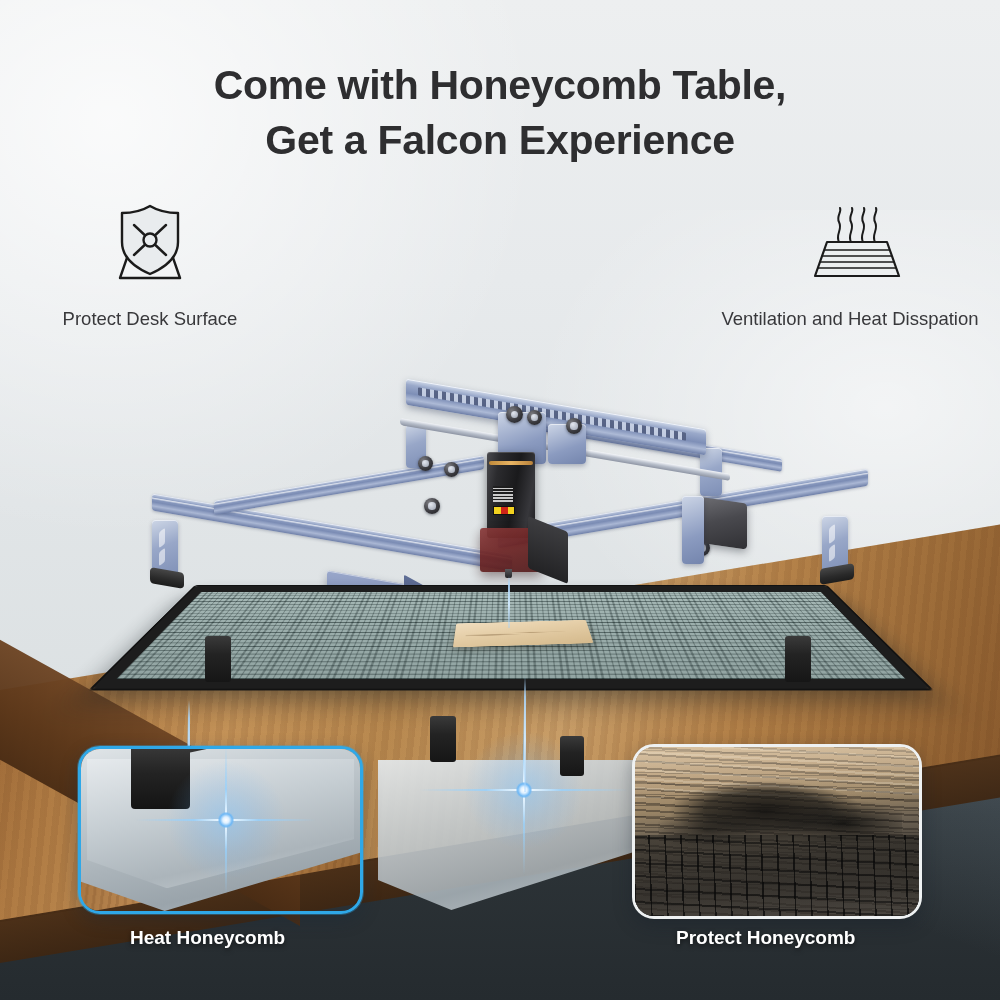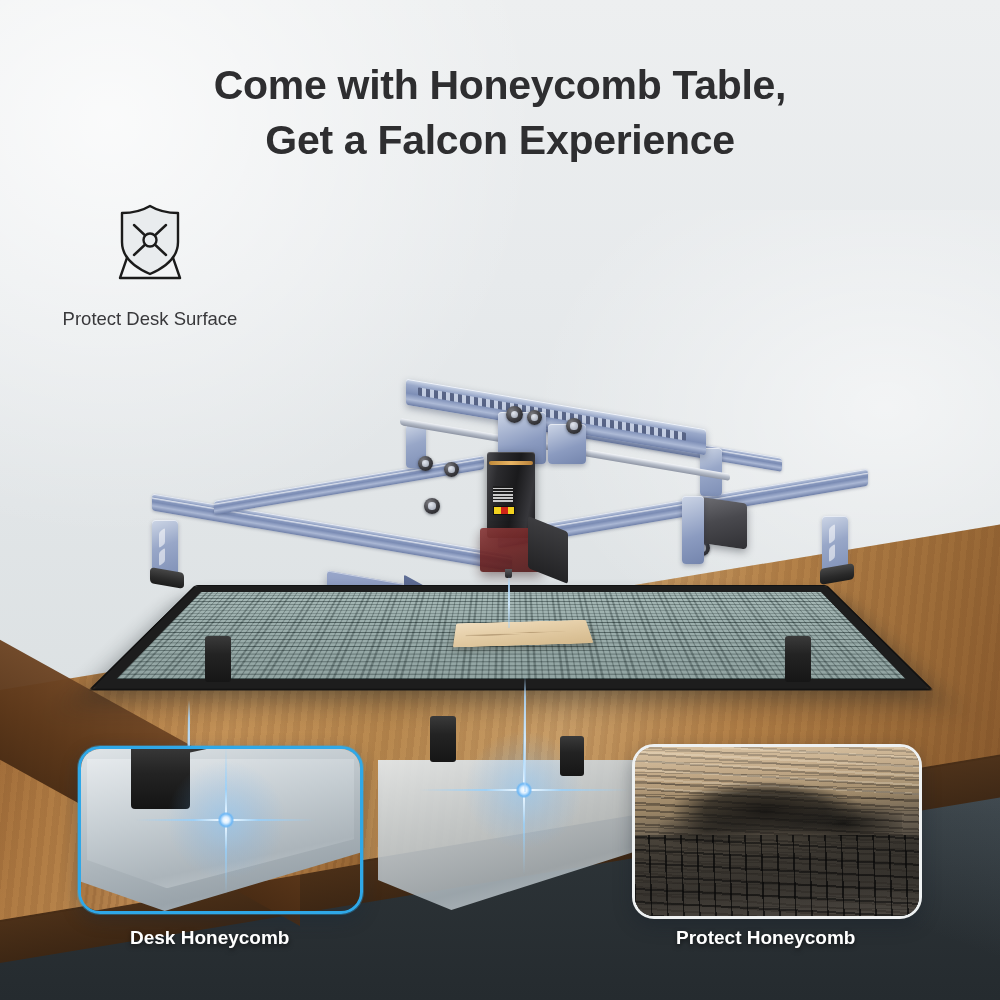--- a/index.html
+++ b/index.html
@@ -409,20 +409,39 @@
           <path d="M52 8 C62 14 72 15 80 15 L80 44 C80 60 66 70 52 76 C38 70 24 60 24 44 L24 15 C32 15 42 14 52 8 Z" fill="#e9ecee" stroke-linejoin="round"></path>
 
           <line x1="36" y1="27" x2="68" y2="57" stroke-linecap="round"></line>
           <line x1="68" y1="27" x2="36" y2="57" stroke-linecap="round"></line>
           <circle cx="52" cy="42" r="6.5" fill="#e9ecee"></circle>
         </svg>
       </div>
       <div class="flabel">Protect Desk Surface</div>
     </div>
 
+    <div class="feature">
+      <div class="ficon">
+        <svg width="126" height="92" viewBox="0 0 126 92" fill="none" stroke="#1b1b1b" stroke-width="2.2">
+
+          <path d="M28 78 L40 44 L100 44 L112 78 Z" stroke-linejoin="round" fill="#eceff0"></path>
+
+          <line x1="37" y1="52" x2="103" y2="52" stroke-width="1.5"></line>
+          <line x1="35" y1="58" x2="105" y2="58" stroke-width="1.5"></line>
+          <line x1="33" y1="64" x2="107" y2="64" stroke-width="1.5"></line>
+          <line x1="31" y1="70" x2="109" y2="70" stroke-width="1.5"></line>
+
+          <path d="M52 44 C48 36 56 32 52 24 C49 18 55 14 53 10" stroke-linecap="round" stroke-width="2"></path>
+          <path d="M64 44 C60 36 68 32 64 24 C61 18 67 14 65 10" stroke-linecap="round" stroke-width="2"></path>
+          <path d="M76 44 C72 36 80 32 76 24 C73 18 79 14 77 10" stroke-linecap="round" stroke-width="2"></path>
+          <path d="M88 44 C84 36 92 32 88 24 C85 18 91 14 89 10" stroke-linecap="round" stroke-width="2"></path>
+        </svg>
+      </div>
+      <div class="flabel">Ventilation and Heat Disspation</div>
+    </div>
 
   </div>
 
   <div class="floor">
     <div class="floor-gloss"></div>
     <div class="floor-gloss-r"></div>
   </div>
   <div class="desk-edge"></div>
   <div class="desk-top"></div>
   <div class="desk-front"></div>
@@ -536,21 +555,21 @@
       <div class="li-leg-top"></div>
       <div class="li-leg"></div>
       <div class="flare" style="left:52%; top:44%;">
         <div class="glow"></div>
           <div class="ray-h" style="width:180px; margin-left:-90px;"></div>
         <div class="ray-v" style="height:150px; margin-top:-75px;"></div>
           <div class="core"></div>
       </div>
     </div>
   </div>
-  <div class="caption left">Desk Honeycomb</div>
+  <div class="caption left">Heat Honeycomb</div>
 
   <div class="inset right">
     <div class="inset-inner">
       <div class="ri-wood"></div>
       <div class="ri-grain-light"></div>
       <div class="ri-char"></div>
       <div class="ri-cracks"></div>
     </div>
   </div>
   <div class="caption right">Protect Honeycomb</div>

